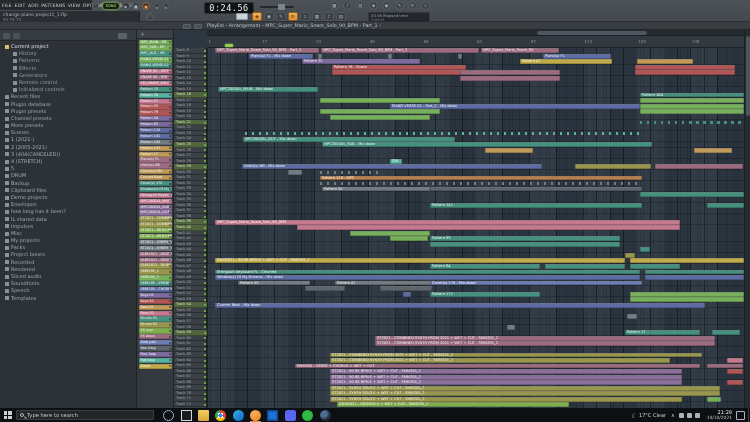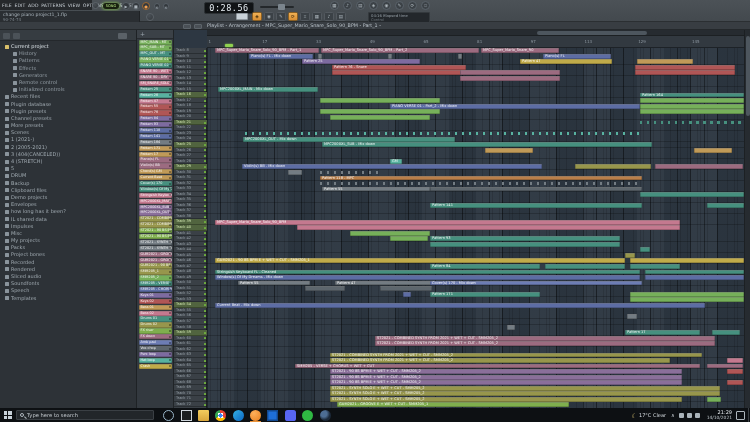--- a/index.html
+++ b/index.html
@@ -137,21 +137,21 @@
         <span>TOOLS</span>
         <span>HELP</span>
       </div>
     <div class="knob abs" style="left:92px;top:2px;width:7px;height:7px;"></div>
     <div id="songpill" class="abs">SONG</div>
     <div class="tbtn abs" style="left:122px;top:2px;">▶</div>
     <div class="tbtn abs" style="left:132px;top:2px;">■</div>
     <div class="tbtn abs" style="left:142px;top:2px;color:#f0a052;border-color:#a06a32;">●</div>
     <div class="tbtn abs" style="left:154px;top:3px;width:6px;height:6px;">✕</div>
     <div class="tbtn abs" style="left:163px;top:3px;width:6px;height:6px;">✕</div>
-    <div id="timelcd" class="abs">0:28.56</div>
+    <div id="timelcd" class="abs">0:24.56</div>
     <div id="mainslider" class="abs">
         <i></i>
       </div>
     <div id="roundicons" class="abs" style="left:330px;top:1px;display:flex;gap:4px;">
         <div class="ricon">▦</div>
         <div class="ricon">♪</div>
         <div class="ricon">▤</div>
         <div class="ricon">◈</div>
         <div class="ricon">◉</div>
         <div class="ricon">✎</div>

